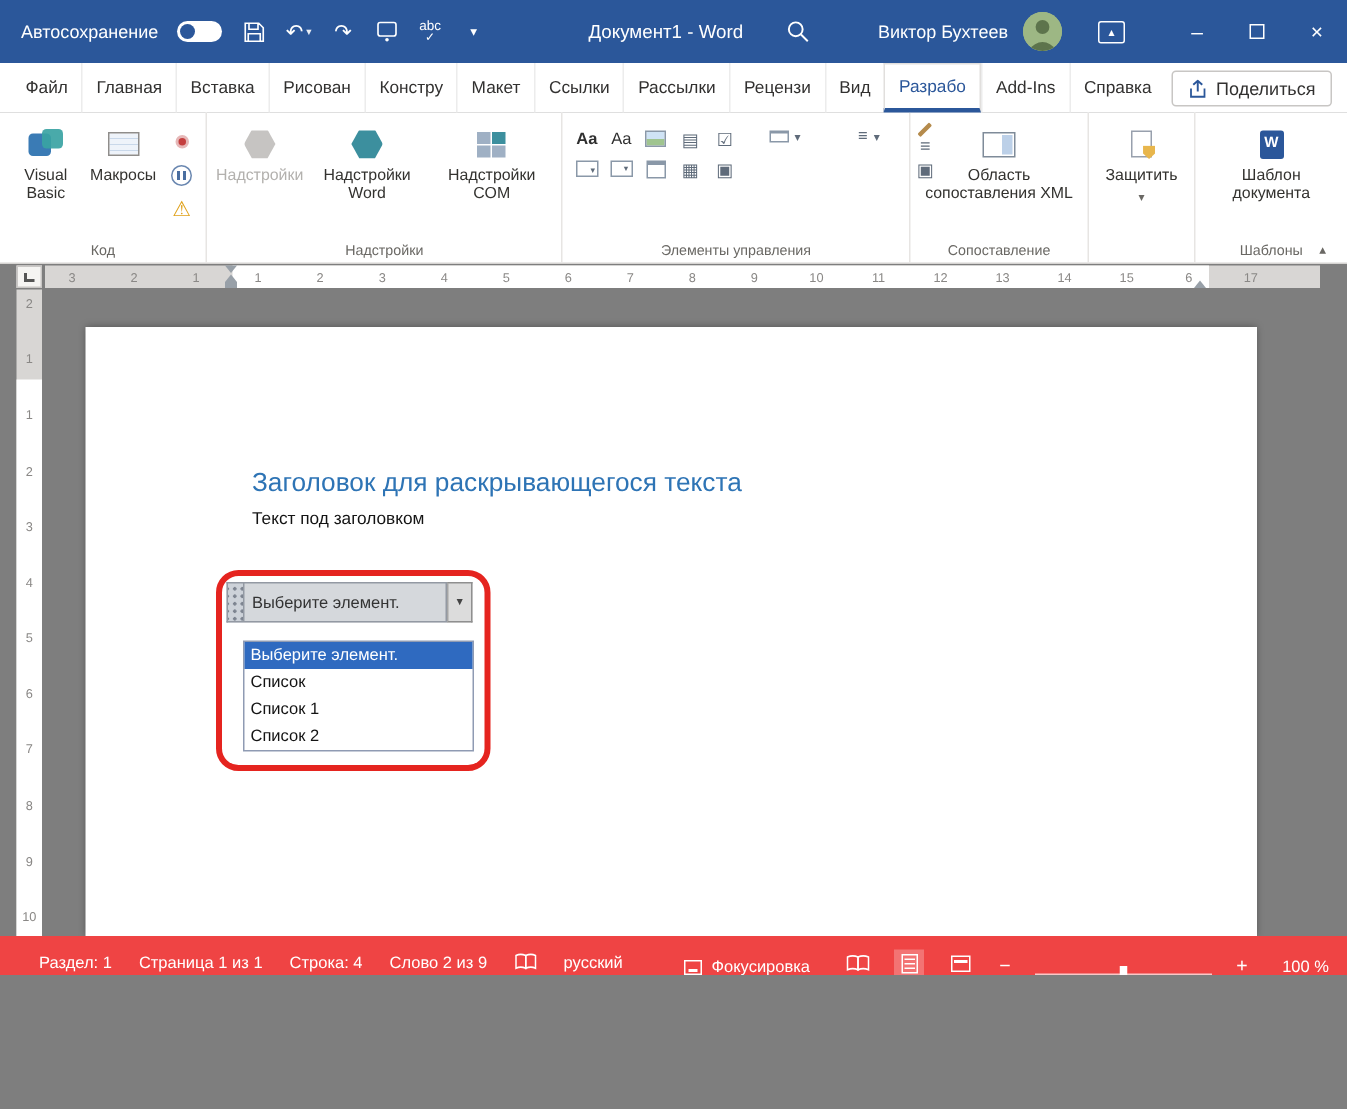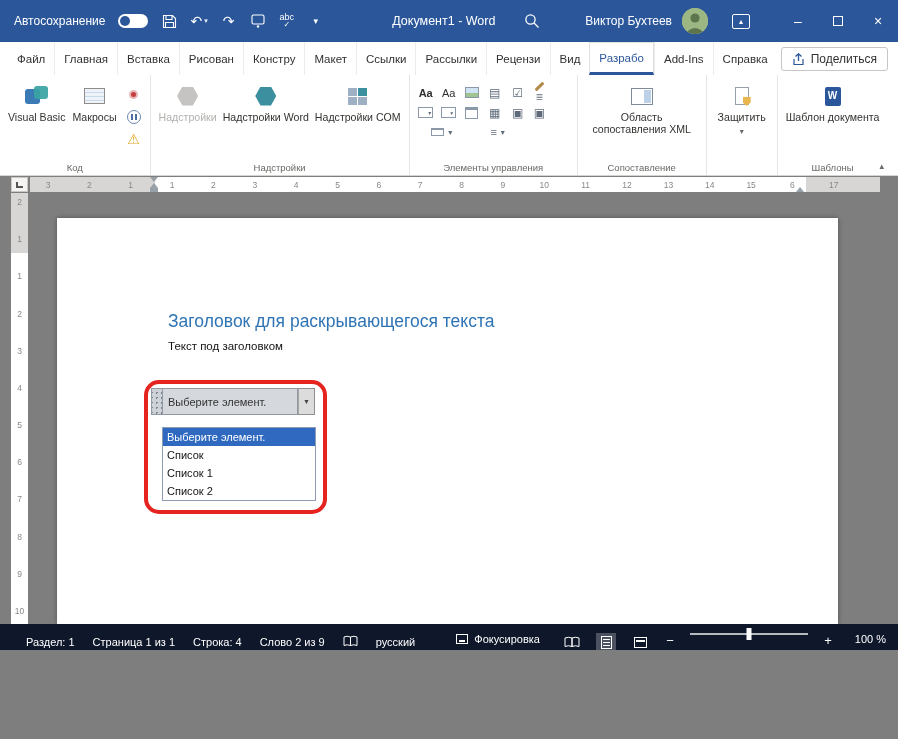--- a/index.html
+++ b/index.html
@@ -57,21 +57,21 @@
   .comgrid{display:grid;grid-template-columns:9px 9px;grid-template-rows:8px 8px;gap:1px}
   .comgrid i{background:#9fb0c4;display:block}
   .comgrid i.t{background:#3c8f9e}
   .xmlwin{width:22px;height:17px;border:1px solid #7f8b99;background:#fff;position:relative}
   .xmlwin::after{content:"";position:absolute;right:1px;top:1px;bottom:1px;width:7px;background:#bcd0e8}
   .proticon{width:14px;height:18px;border:1px solid #98a0ad;background:#fff;position:relative}
   .proticon::after{content:"";position:absolute;right:-3px;bottom:-2px;width:8px;height:9px;background:#e8b64c;clip-path:polygon(0 0,100% 0,100% 60%,50% 100%,0 60%)}
   .wdoc{width:16px;height:19px;background:#2b579a;color:#fff;font-size:10px;font-weight:bold;display:flex;align-items:center;justify-content:center;border-radius:2px}
   
   .ctrlwrap{display:flex;gap:5px;padding-top:4px}
-  .cgrid-col{display:flex;flex-direction:column;gap:2px}
+  .cgrid-col{display:flex;flex-direction:row;gap:2px}
   .cgrid{display:grid;grid-template-columns:repeat(5,22px);grid-auto-rows:19px;gap:1px}
   .cbtn{display:flex;align-items:center;justify-content:center;font-size:12px;color:#5f6b7a;cursor:default}
   .aa{font-size:11px;color:#2f2f2f}
   .aa.bold{font-weight:bold}
   .picicon{width:14px;height:11px;border:1px solid #8a98a8;background:linear-gradient(180deg,#cfe3f5 55%,#9fc48f 55%)}
   .comboicon{width:15px;height:11px;border:1px solid #8a98a8;display:flex;align-items:center;justify-content:flex-end;padding-right:1px;font-size:6px;color:#5f6b7a}
   .calicon{width:13px;height:12px;border:1px solid #8a98a8;border-top:3px solid #8a98a8;background:#fff}
   .cwiderow{display:flex;gap:2px}
   .cwide{width:54px;height:16px;display:flex;align-items:center;justify-content:center;gap:4px;font-size:8px;color:#5f6b7a}
   .caseicon{width:13px;height:8px;border:1px solid #8a98a8;border-top:2px solid #8a98a8}
@@ -104,22 +104,22 @@
   .cc-wrap{position:absolute;left:94px;top:170px;display:flex;height:27px}
   .cc-tag{width:11px;background:#cdd2d9;border:1px solid #9399a3;border-right:none;background-image:radial-gradient(#7d8490 1px,transparent 1px);background-size:5px 5px;background-position:2px 6px}
   .cc-field{width:136px;background:#d5d8dc;border:1px solid #9399a3;display:flex;align-items:center;padding-left:5px;font-size:11px;color:#333;white-space:nowrap;overflow:hidden}
   .cc-arrow{width:17px;background:#dcdcdc;border:1px solid #8f8f8f;border-left:1px solid #a5a5a5;display:flex;align-items:center;justify-content:center;font-size:7px;color:#444}
   .cc-list{position:absolute;left:105px;top:209px;width:154px;background:#fff;border:1px solid #8f9bb3;font-size:11px;color:#141414}
   .cc-item{height:18px;display:flex;align-items:center;padding-left:4px;white-space:nowrap}
   .cc-item.selected{background:#2f6ac0;color:#fff}
   .red-annotation{position:absolute;left:87px;top:162px;width:183px;height:134px;border:4px solid #e5241f;border-radius:15px;pointer-events:none;z-index:5}
 
   
-  .statusbar{position:absolute;left:0;right:0;bottom:0;height:26px;background:#0f172a;color:#fff;display:flex;align-items:center;font-size:11px;gap:18px;padding:10px 12px 0 26px;z-index:30;white-space:nowrap}
-  .sb-right{margin-left:auto;display:flex;align-items:flex-start;gap:14px}
+  .statusbar{position:absolute;left:0;right:0;bottom:0;height:26px;background:#ef4444;color:#fff;display:flex;align-items:center;font-size:11px;gap:18px;padding:10px 12px 0 26px;z-index:30;white-space:nowrap}
+  .sb-right{margin-left:auto;display:flex;align-items:flex-end;gap:14px}
   .focusblk{display:flex;align-items:center;gap:6px;margin-right:8px}
   .focusicon{width:12px;height:10px;border:1px solid #fff;position:relative}
   .focusicon::after{content:"";position:absolute;left:2px;right:2px;bottom:1px;height:2px;background:#fff}
   .vicon{width:20px;height:18px;display:flex;align-items:center;justify-content:center}
   .vicon.active{background:rgba(255,255,255,.25)}
   .pageicon{width:11px;height:13px;border:1px solid #fff;background:transparent;position:relative}
   .pageicon::after{content:"";position:absolute;left:1px;right:1px;top:2px;height:1px;background:#fff;box-shadow:0 3px 0 #fff,0 6px 0 #fff}
   .webicon{width:13px;height:11px;border:1px solid #fff;position:relative}
   .webicon::after{content:"";position:absolute;left:1px;right:1px;top:2px;height:2px;background:#fff}
   .zbtn{font-size:13px;width:12px;text-align:center}

